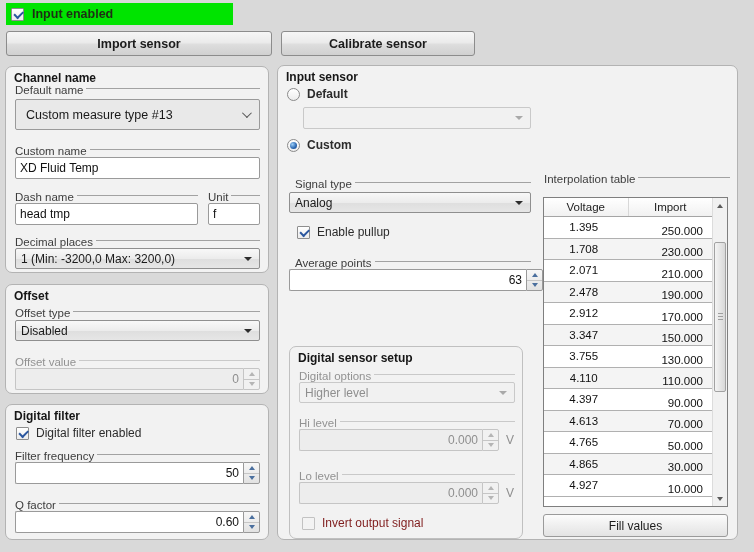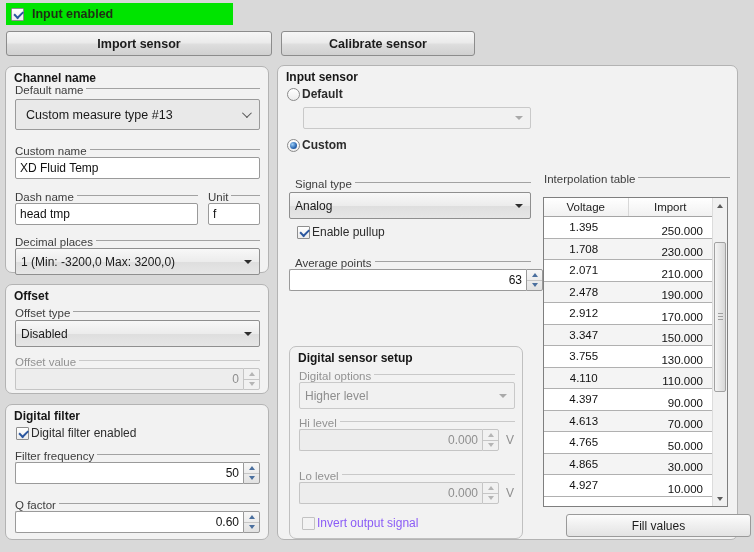--- a/index.html
+++ b/index.html
@@ -35,40 +35,39 @@
   .cb.disabled { background:#f3f3f3; border-color:#c2c2c2; }
   .radio {
     width:13px; height:13px; border-radius:50%;
     background:linear-gradient(#ffffff,#ececec);
     border:1px solid #8a8a8a; position:relative; flex:0 0 auto;
   }
   .radio.selected::after {
     content:""; position:absolute; left:2px; top:2px; width:7px; height:7px; border-radius:50%;
     background:radial-gradient(circle at 35% 35%, #9ccef8, #2a66b0 60%, #1d4d8c);
   }
-  .check-row { display:flex; align-items:center; gap:2px; }
+  .check-row { display:flex; align-items:center; gap:7px; }
   .check-row .row-label { font-size:12px; color:#2c2c2c; }
   .check-row .row-label.bold { font-weight:bold; }
-  .check-row .row-label.gray { color:#8b5cf6; }
+  .check-row .row-label.gray { color:#7f1d1d; }
 
   
   .btn {
     border:1px solid #8c8c8c; border-radius:3px;
     background:linear-gradient(#f6f6f6,#ebebeb 45%,#dddddd 55%,#d0d0d0);
     display:flex; align-items:center; justify-content:center;
     font-family:inherit; cursor:default;
   }
   .main-btn { font-weight:bold; font-size:12.5px; color:#1c1c1c; }
   .btn-import { left:6px; top:31px; width:266px; height:25px; }
   .btn-calibrate { left:281px; top:31px; width:194px; height:25px; }
   .btn-fill {
     left:265px; top:448px; width:185px; height:23px; font-size:12px;
     background:linear-gradient(#fcfcfc,#efefef 50%,#e3e3e3);
     border-color:#9a9a9a;
-    margin-left:23px;
   }
 
   
   .group {
     background:#f2f2f2; border:1px solid #b3b3b3; border-radius:7px;
   }
   .gtitle { position:absolute; left:8px; top:4px; font-weight:bold; font-size:12px; color:#161616; }
   .grp-channel { left:5px; top:66px;  width:264px; height:207px; }
   .grp-offset  { left:5px; top:284px; width:264px; height:110px; }
   .grp-filter  { left:5px; top:404px; width:264px; height:136px; }
@@ -105,21 +104,21 @@
   .spin .sbtn:first-child { border-bottom:1px solid #c6c6c6; }
   .tri-up   { width:0;height:0;border-left:3.5px solid transparent;border-right:3.5px solid transparent;border-bottom:4px solid #4a6f9e; }
   .tri-dn   { width:0;height:0;border-left:3.5px solid transparent;border-right:3.5px solid transparent;border-top:4px solid #4a6f9e; }
   .spin.disabled .spin-field { background:#ededed; border-color:#c5c5c5; color:#8e8e8e; }
   .spin.disabled .spin-btns { background:#f1f1f1; border-color:#c5c5c5; }
   .spin.disabled .tri-up { border-bottom-color:#b5b5b5; }
   .spin.disabled .tri-dn { border-top-color:#b5b5b5; }
 
   
   .combo {
-    height:27px; border:1px solid #8f8f8f; border-radius:2px;
+    height:21px; border:1px solid #8f8f8f; border-radius:2px;
     background:linear-gradient(#f8f8f8,#ececec 50%,#dedede 51%,#e6e6e6);
     display:flex; align-items:center; padding:0 7px 0 5px; font-size:12px; color:#1a1a1a;
   }
   .combo .combo-text { flex:1; white-space:nowrap; overflow:hidden; }
   .combo .tri { width:0;height:0;border-left:4px solid transparent;border-right:4px solid transparent;border-top:4.5px solid #2d2d2d; }
   .combo.flat {
     height:31px; background:#e9e9e9; border-color:#9a9a9a; padding:0 10px; font-size:12.5px;
   }
   .combo.flat .chev {
     width:7px; height:7px; border-right:1.5px solid #555; border-bottom:1.5px solid #555;

